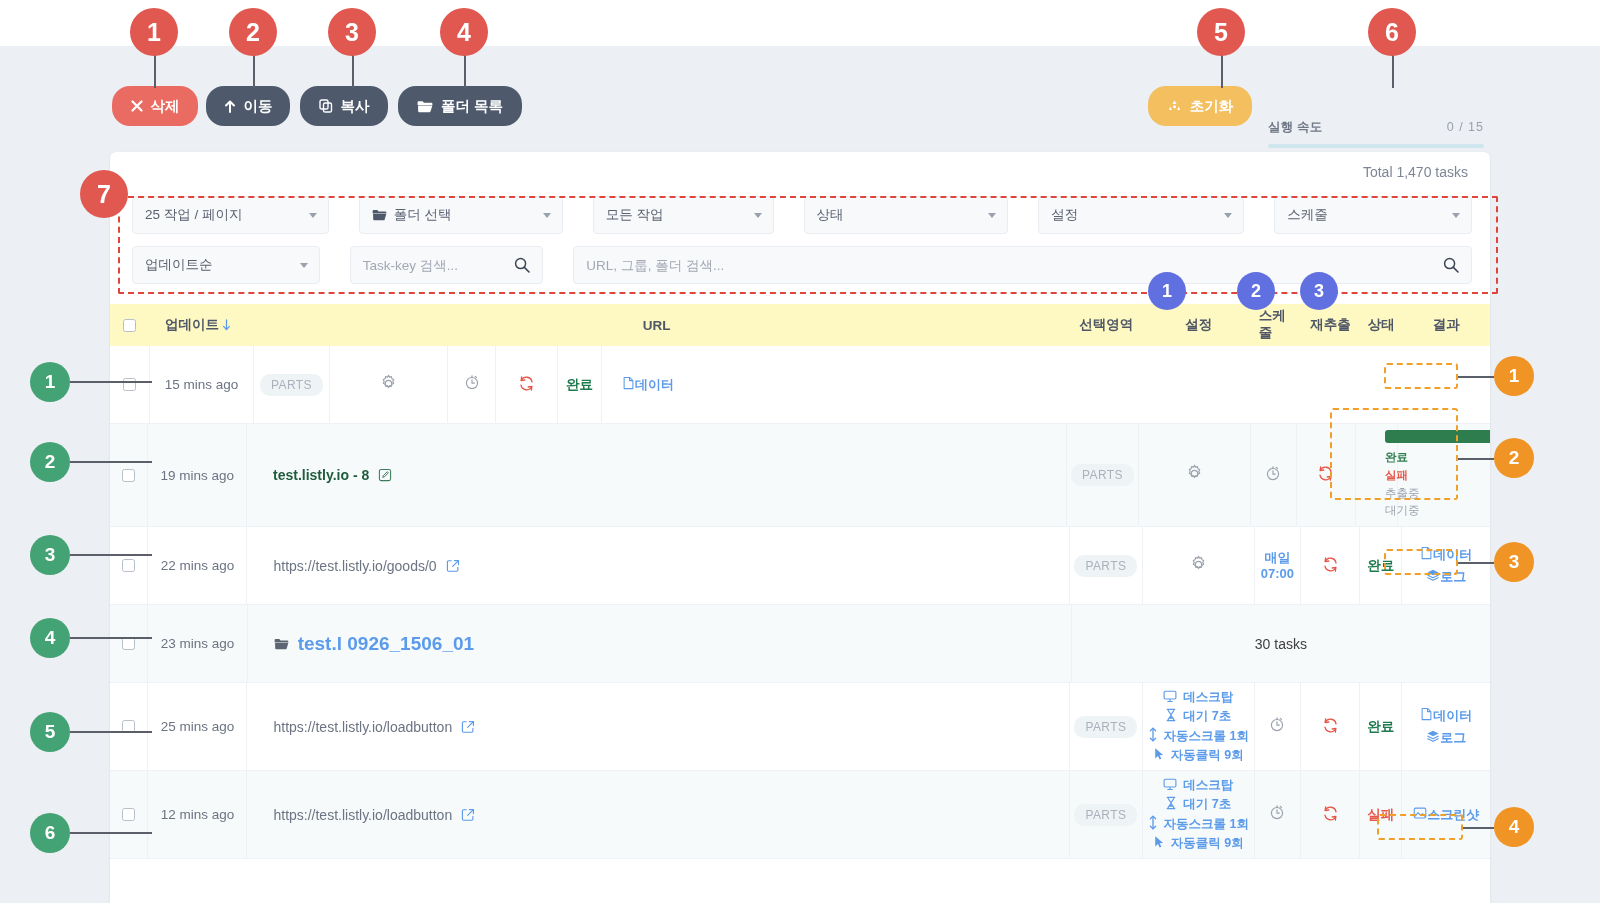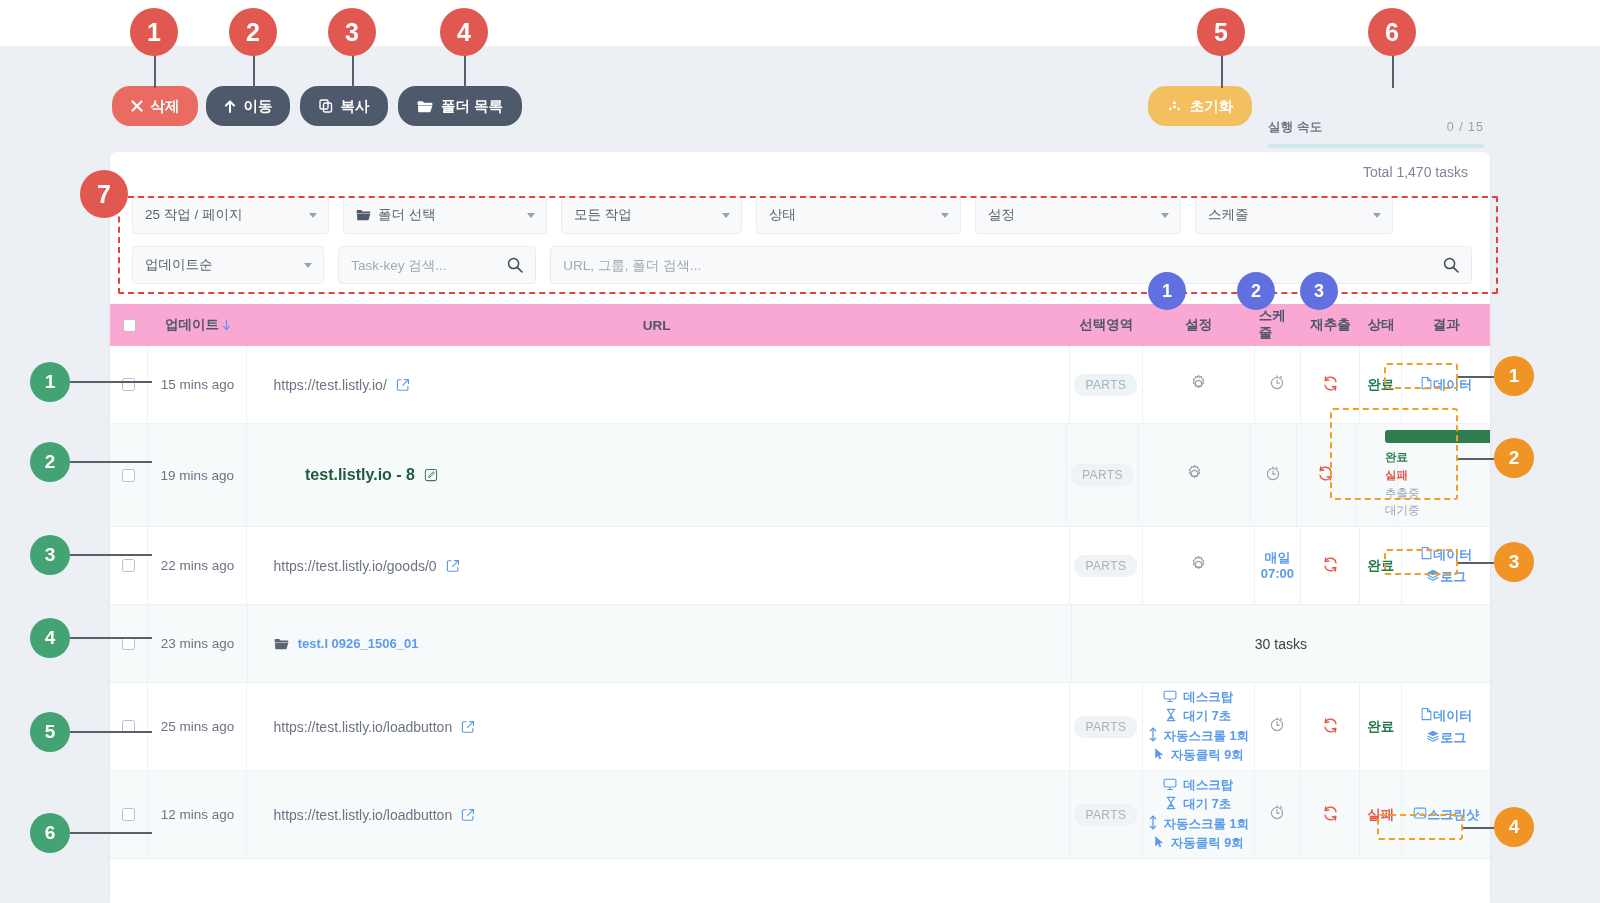--- a/index.html
+++ b/index.html
@@ -48,21 +48,21 @@
     box-shadow: 0 1px 3px rgba(18,28,45,.08);
     overflow: hidden;
   }
   .total-line {
     position: absolute; right: 22px; top: 12px;
     font-size: 14px; color: #7e8695;
   }
 
   
   .filters { position: absolute; left: 22px; top: 44px; width: 1340px; }
-  .frow { display: flex; gap: 14px; margin-bottom: 12px; }
+  .frow { display: flex; gap: 30px; margin-bottom: 12px; }
   .sel {
     height: 38px; background: #f8f9fb; border: 1px solid #e9ecf1; border-radius: 4px;
     display: flex; align-items: center; padding: 0 12px; position: relative;
     font-size: 13.5px; color: #5a6171; cursor: pointer;
   }
   .sel .caret {
     position: absolute; right: 11px; top: 50%; margin-top: -2px;
     width: 0; height: 0; border-left: 4.5px solid transparent; border-right: 4.5px solid transparent;
     border-top: 5px solid #9aa1ae;
   }
@@ -77,21 +77,21 @@
     border: none; outline: none; background: transparent; width: 100%;
     font-size: 13.5px; color: #5a6171; font-family: "Liberation Sans", sans-serif;
   }
   .srch input::placeholder { color: #a2a8b4; }
   .srch .mag { position: absolute; right: 12px; top: 50%; margin-top: -8px; }
   .w-task { width: 203px; } .w-url { width: 948px; }
 
   
   .tbl { position: absolute; left: 0; top: 152px; width: 1380px; }
   .trow { display: flex; width: 1380px; border-bottom: 1px solid #eef1f5; }
-  .thead { background: #f9a8d4; height: 42px; border-bottom: none; }
+  .thead { background: #fef9c3; height: 42px; border-bottom: none; }
   .thead .cell { font-size: 13.5px; color: #4f5766; font-weight: 600; }
   .cell {
     display: flex; align-items: center; justify-content: center;
     font-size: 13.5px; color: #6c7382; padding: 6px 4px;
     border-right: 1px solid #eef1f5;
   }
   .c-chk  { width: 40px; }
   .c-upd  { width: 104px; justify-content: center; }
   .c-url  { width: 866px; justify-content: flex-start; padding-left: 26px; }
   .c-area { width: 76px; }
@@ -104,22 +104,22 @@
   .thead .cell { border-right: none; }
 
   .rowbody { min-height: 78px; background: #fff; }
   .alt { background: #f7fafb; }
 
   .chk {
     width: 13px; height: 13px; border: 1.3px solid #b7bfcb; border-radius: 2.5px;
     background: #fff; cursor: pointer;
   }
   .url-txt { color: #6c7382; font-size: 14px; }
-  .url-bold { color: #1f5c3d; font-size: 16px; font-weight: 700; margin-left: 32px; }
-  .folder-link { color: #5b9bea; font-size: 13px; font-weight: 700; }
+  .url-bold { color: #1f5c3d; font-size: 14px; font-weight: 700; }
+  .folder-link { color: #5b9bea; font-size: 19px; font-weight: 700; }
   .lnk-ic { margin-left: 9px; display: inline-flex; vertical-align: -2px; cursor: pointer; }
   .parts {
     background: #eef3f5; color: #a9b2bb; font-size: 12px; letter-spacing: .4px;
     padding: 4px 11px; border-radius: 10px;
   }
   .setline { display: flex; align-items: center; gap: 6px; color: #5b9bea; font-size: 12.5px; font-weight: 600; white-space: nowrap;}
   .sch-blue { color: #5b9bea; font-size: 13px; font-weight: 600; text-align: center; }
   .sta-ok { color: #1f7a4d; font-weight: 700; font-size: 13.5px; }
   .sta-ng { color: #e8564a; font-weight: 700; font-size: 13.5px; }
   .res-lnk { display: flex; align-items: center; color: #5b9bea; font-size: 13px; font-weight: 600; cursor: pointer; white-space: nowrap;}
@@ -302,30 +302,20 @@
         <div class="cell c-re">재추출</div>
         <div class="cell c-sta">상태</div>
         <div class="cell c-res">결과</div>
       </div>
       <div id="rows-host">
           <div class="trow rowbody">
             <div class="cell c-chk">
               <span class="chk"></span>
             </div>
             <div class="cell c-upd">15 mins ago</div>
-            <div class="cell c-url">
-              <span class="url-txt">https://test.listly.io/</span>
-              <span class="lnk-ic">
-                <svg width="14" height="14" viewBox="0 0 16 16">
-                  <path d="M6 2H3a1.4 1.4 0 0 0-1.4 1.4v9.2A1.4 1.4 0 0 0 3 14h9.2a1.4 1.4 0 0 0 1.4-1.4V9.6" stroke="#5b9bea" stroke-width="1.3" fill="none" stroke-linecap="round"></path>
-                  <path d="M9.6 1.8h4.6v4.6" stroke="#5b9bea" stroke-width="1.3" fill="none" stroke-linecap="round" stroke-linejoin="round"></path>
-                  <path d="M14.2 1.8 L7.6 8.4" stroke="#5b9bea" stroke-width="1.3" stroke-linecap="round"></path>
-                </svg>
-              </span>
-            </div>
             <div class="cell c-area">
               <span class="parts">PARTS</span>
             </div>
             <div class="cell c-set">
               <span><svg width="19" height="19" viewBox="0 0 20 20">
                   <path d="M10 6.6a3.4 3.4 0 1 0 0 6.8 3.4 3.4 0 0 0 0-6.8z" stroke="#9aa1ad" stroke-width="1.3" fill="none"></path>
                   <path d="M10 1.4l1 1.9 2.1-.5 .5 2.1 1.9 1-1 1.9 1 1.9-1.9 1-.5 2.1-2.1-.5-1 1.9-1-1.9-2.1.5-.5-2.1-1.9-1 1-1.9-1-1.9 1.9-1 .5-2.1 2.1.5z" stroke="#9aa1ad" stroke-width="1.2" fill="none" stroke-linejoin="round"></path>
                 </svg></span>
             </div>
             <div class="cell c-sch">

